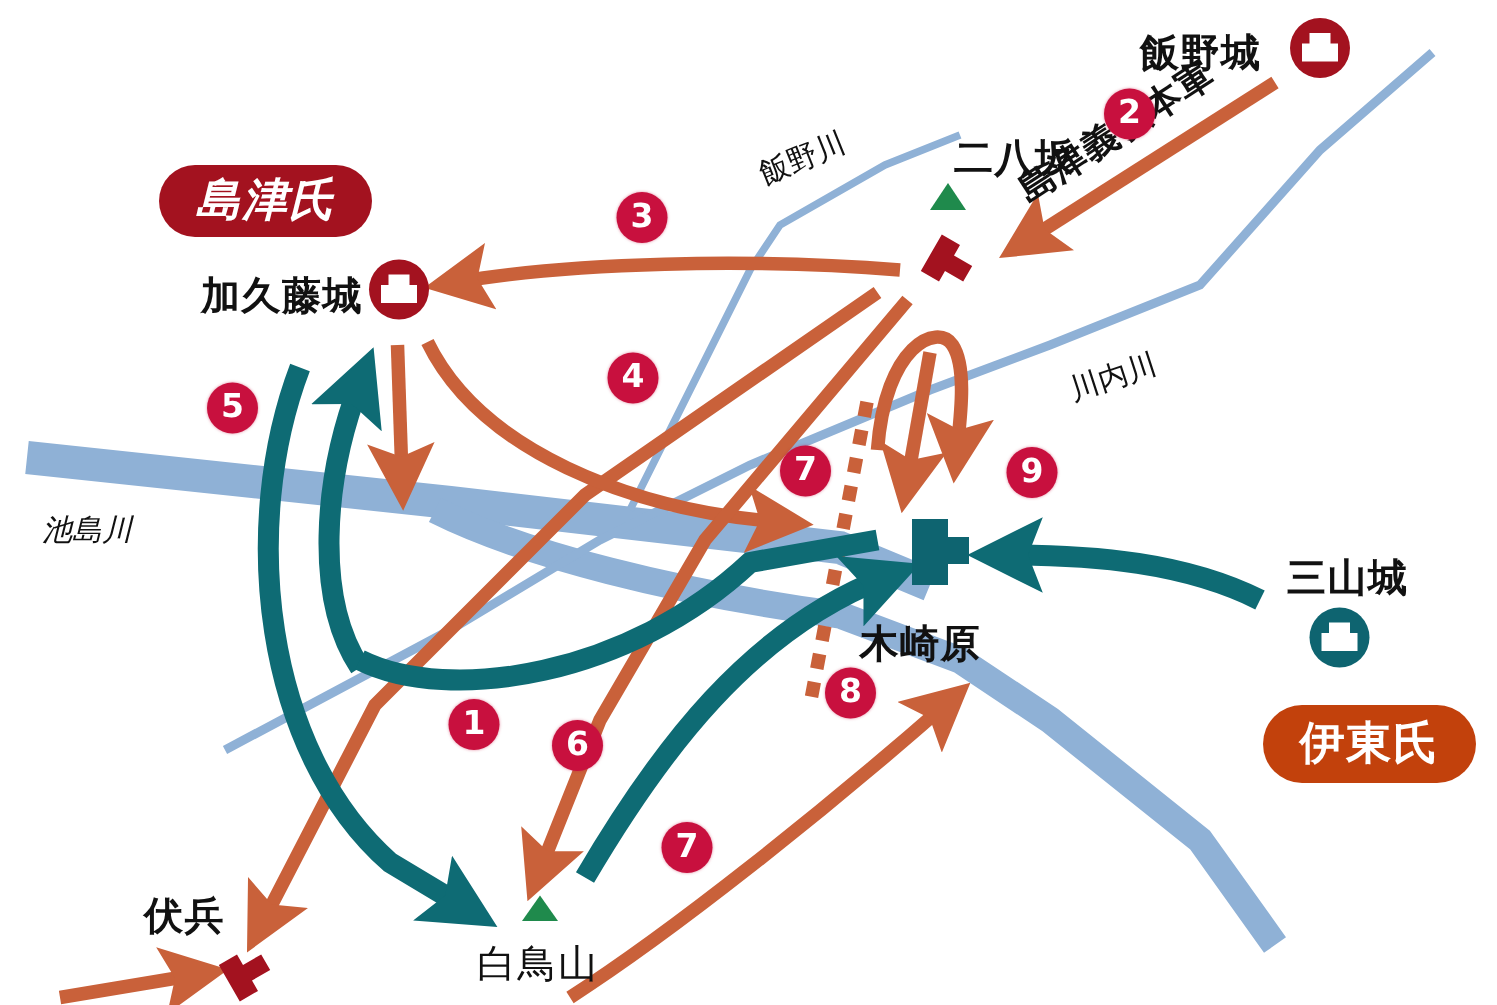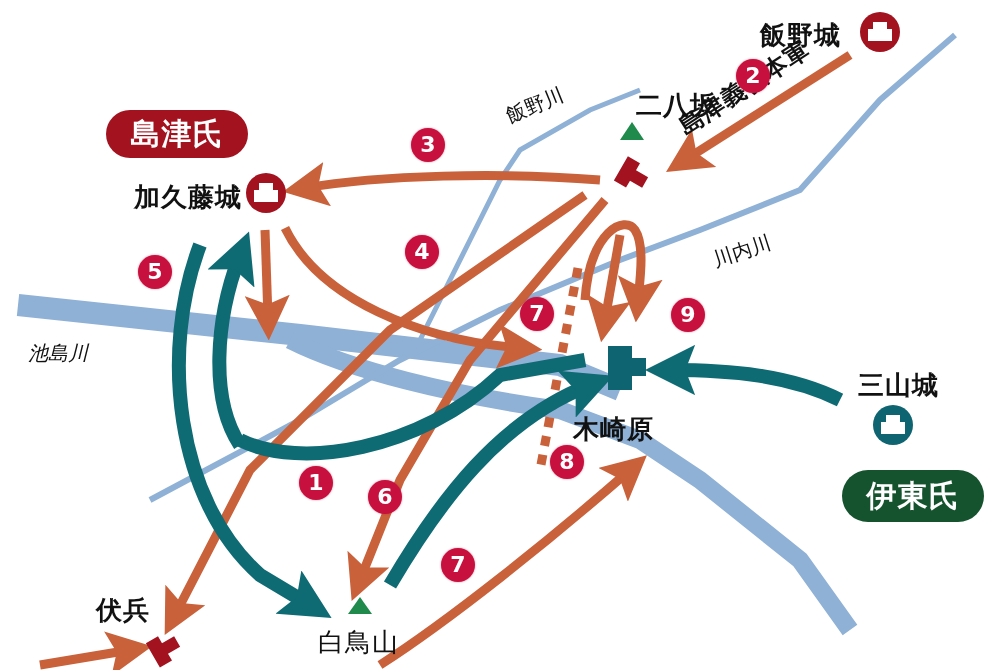--- a/index.html
+++ b/index.html
@@ -2,22 +2,22 @@
 <html><head>
 <meta charset="utf-8">
 <style>
   html, body { margin:0; padding:0; background:#ffffff; }
   body { width:998px; height:670px; overflow:hidden; position:relative; font-family:"DejaVu Sans", "Liberation Sans", sans-serif; }
   #map { position:absolute; left:0; top:0; width:998px; height:670px; }
   .lbl { position:absolute; color:#111; font-size:26px; white-space:nowrap; font-weight:bold; letter-spacing:1px; }
   .river-lbl { position:absolute; color:#111; font-size:20px; white-space:nowrap; }
   .badge { position:absolute; width:34px; height:34px; border-radius:50%; background:#c8103e; color:#fff; font-size:22px; font-weight:bold; text-align:center; line-height:34px; box-shadow:0 0 2px rgba(200,16,62,0.5); }
   .clan { position:absolute; color:#fff; font-size:30px; font-weight:bold; border-radius:26px; text-align:center; letter-spacing:1px; }
-  .clan-red { background:#a3121f; }
-  .clan-teal { background:#14532d; }
+  .clan-red { background:#a3121f;font-style:italic; }
+  .clan-teal { background:#c2410c; }
 </style>
 </head>
 <body>
 
 <svg id="map" viewBox="0 0 998 670" xmlns="http://www.w3.org/2000/svg">
   <defs>
     <marker id="ah-r" markerWidth="5" markerHeight="5" refX="2.5" refY="2.5" orient="auto" markerUnits="strokeWidth">
       <path d="M0,0 L5,2.5 L0,5 L1,2.5 z" fill="#c9613a"></path>
     </marker>
     <marker id="ah-t" markerWidth="3.6" markerHeight="3.6" refX="1.8" refY="1.8" orient="auto" markerUnits="strokeWidth">

